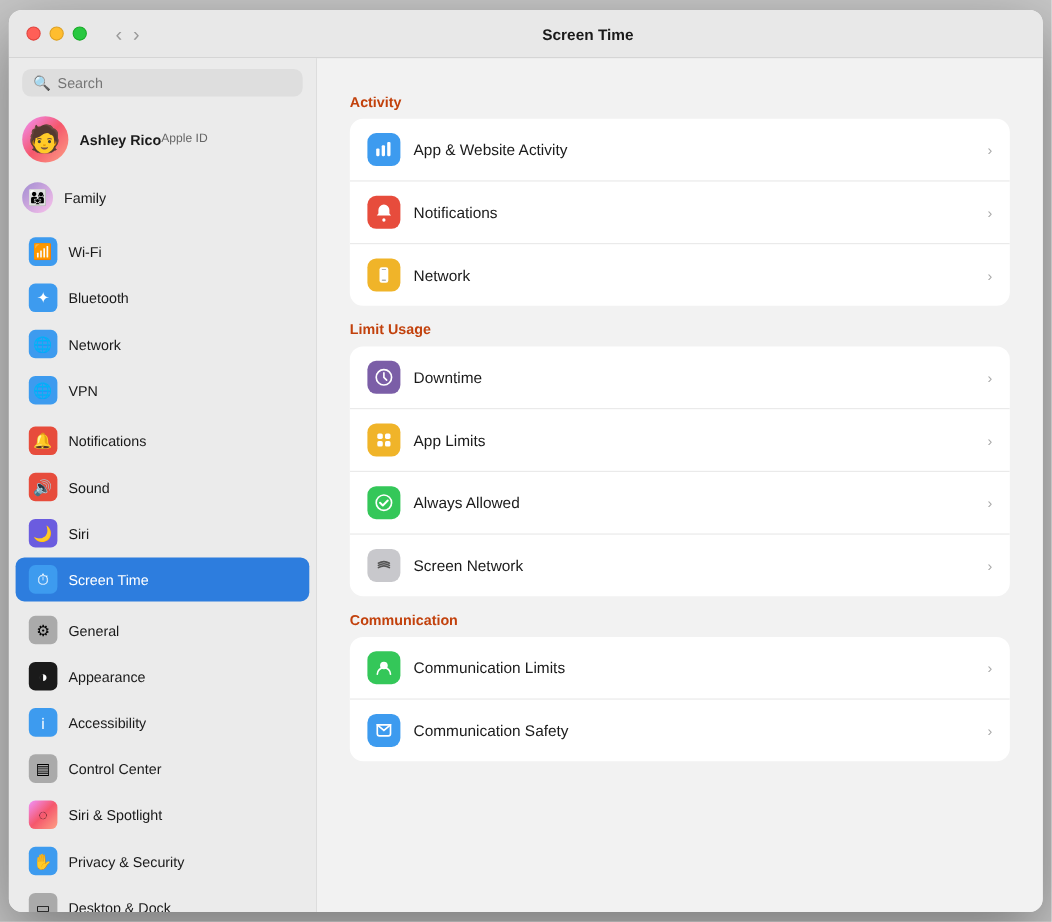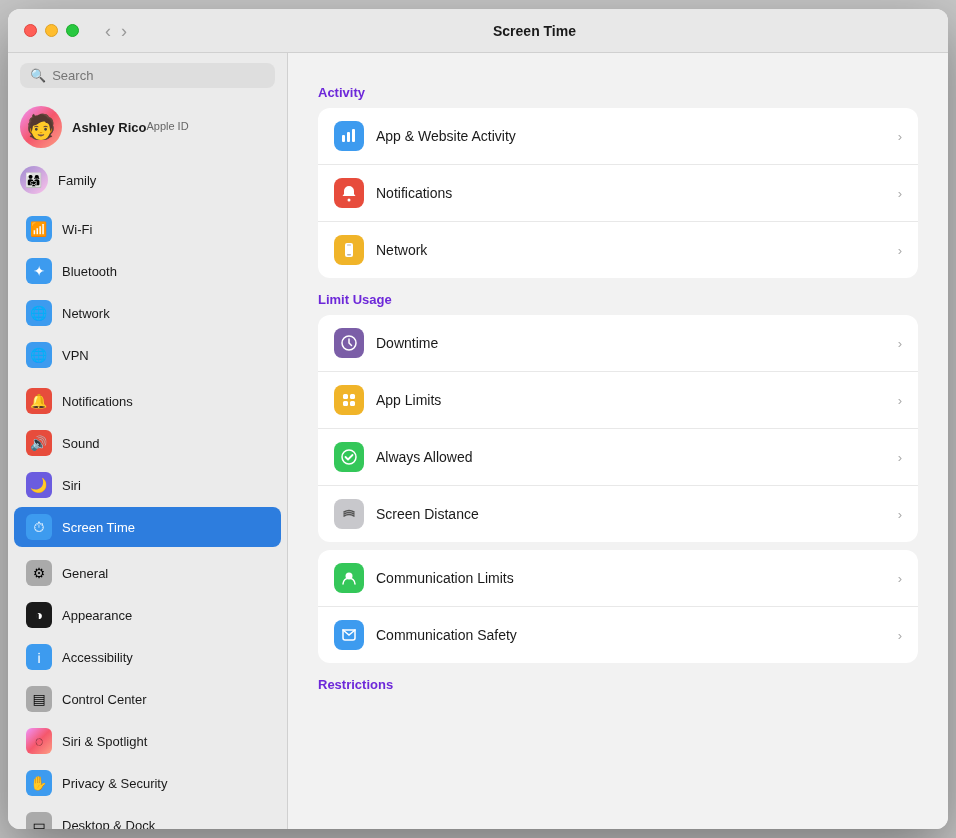--- a/index.html
+++ b/index.html
@@ -182,21 +182,21 @@
     
     .main-panel {
       flex: 1;
       background: #f2f2f2;
       overflow-y: auto;
       padding: 28px 30px;
     }
     .section-header {
       font-size: 13px;
       font-weight: 700;
-      color: #6d28d9;
+      color: #c2410c;
       margin-bottom: 8px;
       margin-top: 4px;
     }
     .section-header:not(:first-child) { margin-top: 14px; }
     .card {
       background: #ffffff;
       border-radius: 12px;
       overflow: hidden;
       margin-bottom: 8px;
     }
@@ -452,25 +452,26 @@
           <span class="row-chevron">›</span>
         </div>
         <div class="card-row">
           <div class="row-icon ri-screendist">
             <svg width="18" height="18" viewBox="0 0 18 18" fill="#555">
               <path d="M4 7 Q9 4 14 7" stroke="#555" stroke-width="1.5" fill="none" stroke-linecap="round"></path>
               <path d="M4 9 Q9 6 14 9" stroke="#555" stroke-width="1.5" fill="none" stroke-linecap="round"></path>
               <path d="M4 11 Q9 8 14 11" stroke="#555" stroke-width="1.5" fill="none" stroke-linecap="round"></path>
             </svg>
           </div>
-          <span class="row-label">Screen Distance</span>
-          <span class="row-chevron">›</span>
-        </div>
-      </div>
-
+          <span class="row-label">Screen Network</span>
+          <span class="row-chevron">›</span>
+        </div>
+      </div>
+
+      <div class="section-header">Communication</div>
       <div class="card">
         <div class="card-row">
           <div class="row-icon ri-commlimits">
             <svg width="18" height="18" viewBox="0 0 18 18" fill="white">
               <circle cx="9" cy="7" r="3.5"></circle>
               <path d="M3 15c0-3.3 2.7-6 6-6s6 2.7 6 6" stroke="white" stroke-width="1.5" fill="none" stroke-linecap="round"></path>
             </svg>
           </div>
           <span class="row-label">Communication Limits</span>
           <span class="row-chevron">›</span>
@@ -480,17 +481,16 @@
             <svg width="18" height="18" viewBox="0 0 18 18" fill="white">
               <path d="M3 4h12v8a2 2 0 0 1-2 2H5a2 2 0 0 1-2-2V4z" fill="none" stroke="white" stroke-width="1.5"></path>
               <path d="M3 4l6 5 6-5" stroke="white" stroke-width="1.5" fill="none" stroke-linecap="round"></path>
             </svg>
           </div>
           <span class="row-label">Communication Safety</span>
           <span class="row-chevron">›</span>
         </div>
       </div>
 
-      <div class="section-header">Restrictions</div>
 
     </div>
   </div>
 </div>
 
 </body></html>

